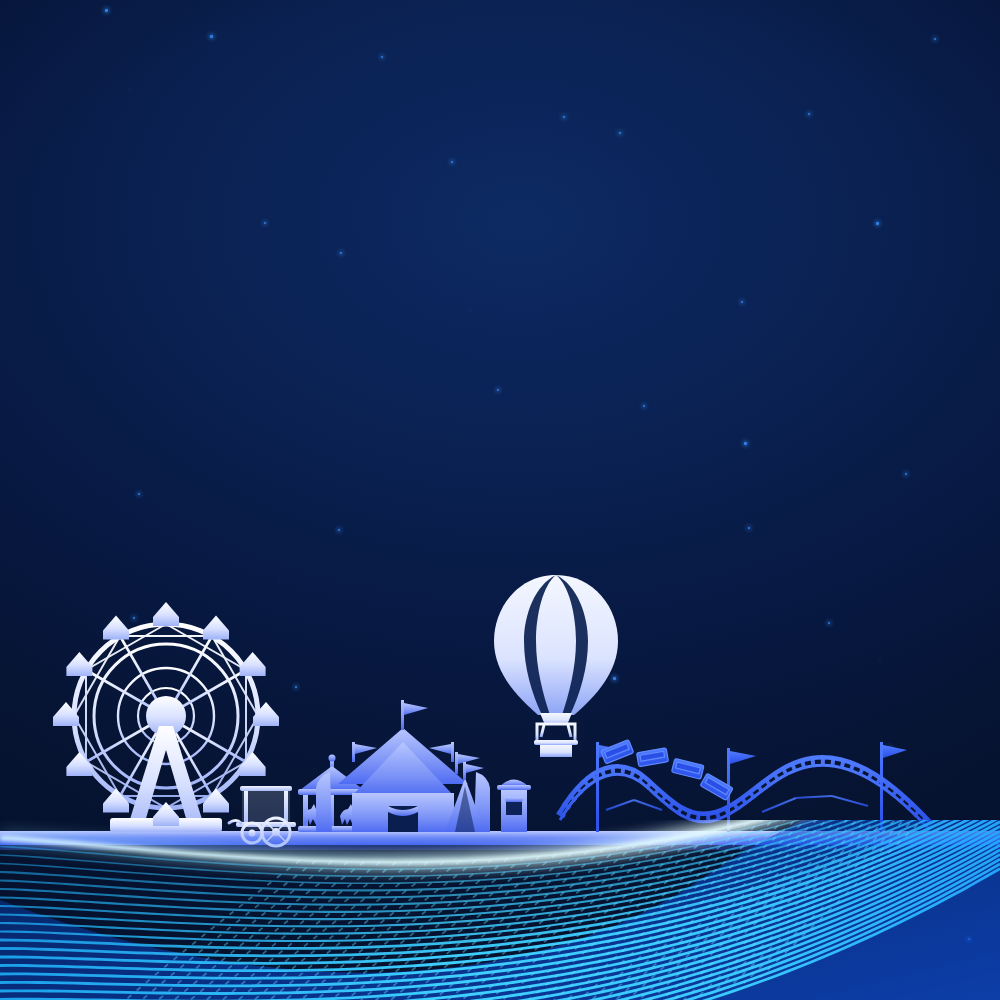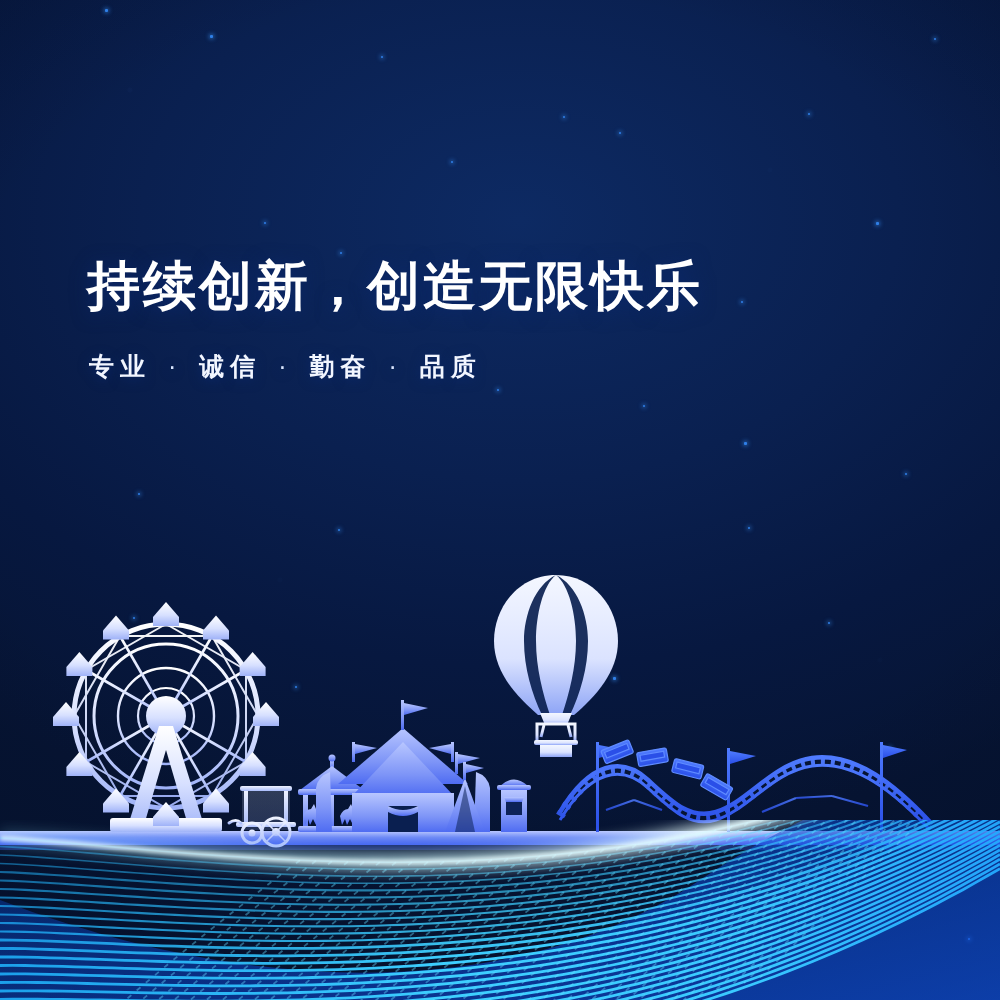--- a/index.html
+++ b/index.html
@@ -474,26 +474,14 @@
           <path d="M988.0 738.6 L978.0 748.4 L968.0 758.1 L958.0 767.8 L948.0 777.5 L938.0 787.2 L928.0 796.9 L918.0 806.6 L908.0 816.2 L898.0 825.9 L888.0 835.5 L878.0 845.1 L868.0 854.7 L858.0 864.3 L848.0 873.9 L838.0 883.5 L828.0 893.0 L818.0 902.6 L808.0 912.2 L798.0 921.7 L788.0 931.3 L778.0 940.8 L768.0 950.4 L758.0 959.9 L748.0 969.5 L738.0 979.0 L728.0 988.5 " stroke="#62d8ff" stroke-width="1.8" opacity="0.42" stroke-dasharray="5 7" fill="none"></path>
           <path d="M1004.0 731.1 L994.0 740.9 L984.0 750.8 L974.0 760.6 L964.0 770.4 L954.0 780.2 L944.0 789.9 L934.0 799.7 L924.0 809.4 L914.0 819.1 L904.0 828.8 L894.0 838.5 L884.0 848.2 L874.0 857.9 L864.0 867.6 L854.0 877.2 L844.0 886.9 L834.0 896.5 L824.0 906.2 L814.0 915.8 L804.0 925.4 L794.0 935.0 L784.0 944.6 L774.0 954.3 L764.0 963.9 L754.0 973.5 L744.0 983.1 " stroke="#62d8ff" stroke-width="1.8" opacity="0.42" stroke-dasharray="5 7" fill="none"></path>
           <path d="M1020.0 723.3 L1010.0 733.2 L1000.0 743.2 L990.0 753.1 L980.0 762.9 L970.0 772.8 L960.0 782.7 L950.0 792.5 L940.0 802.3 L930.0 812.1 L920.0 821.9 L910.0 831.7 L900.0 841.5 L890.0 851.3 L880.0 861.0 L870.0 870.8 L860.0 880.5 L850.0 890.2 L840.0 899.9 L830.0 909.6 L820.0 919.3 L810.0 929.0 L800.0 938.7 L790.0 948.4 L780.0 958.1 L770.0 967.8 L760.0 977.4 " stroke="#62d8ff" stroke-width="1.8" opacity="0.42" stroke-dasharray="5 7" fill="none"></path>
         </g>
 
       <path id="edge-glow" d="M0.0 838.0 L12.5 838.6 L25.0 839.5 L37.5 840.4 L50.0 841.4 L62.5 842.5 L75.0 843.6 L87.5 844.7 L100.0 845.8 L112.5 846.9 L125.0 848.0 L137.5 849.1 L150.0 850.2 L162.5 851.2 L175.0 852.2 L187.5 853.2 L200.0 854.2 L212.5 855.1 L225.0 856.0 L237.5 856.8 L250.0 857.6 L262.5 858.3 L275.0 859.0 L287.5 859.6 L300.0 860.2 L312.5 860.7 L325.0 861.1 L337.5 861.4 L350.0 861.7 L362.5 862.0 L375.0 862.1 L387.5 862.2 L400.0 862.2 L412.5 862.1 L425.0 861.9 L437.5 861.6 L450.0 861.3 L462.5 860.9 L475.0 860.3 L487.5 859.7 L500.0 859.0 L512.5 858.2 L525.0 857.3 L537.5 856.3 L550.0 855.2 L562.5 853.9 L575.0 852.6 L587.5 851.2 L600.0 849.6 L612.5 848.0 L625.0 846.2 L637.5 844.3 L650.0 842.3 L662.5 840.2 L675.0 838.0 L687.5 835.6 L700.0 833.2 L712.5 830.6 L725.0 827.8 L737.5 825.0 L750.0 822.0 L762.5 818.9 L775.0 815.6 L787.5 812.3 L800.0 808.7 L812.5 805.1 L825.0 801.3 L837.5 797.4 L850.0 793.3 L862.5 789.1 L875.0 784.7 L887.5 780.2 L900.0 775.6 L912.5 770.8 L925.0 765.9 L937.5 760.8 L950.0 755.5 L962.5 750.1 L975.0 744.6 L987.5 738.9 L1000.0 733.0 " fill="none" stroke="url(#gEdge)" stroke-width="16" filter="url(#blurSoft)" opacity=".85"></path>
       <path id="edge-core" d="M0.0 838.0 L12.5 838.6 L25.0 839.5 L37.5 840.4 L50.0 841.4 L62.5 842.5 L75.0 843.6 L87.5 844.7 L100.0 845.8 L112.5 846.9 L125.0 848.0 L137.5 849.1 L150.0 850.2 L162.5 851.2 L175.0 852.2 L187.5 853.2 L200.0 854.2 L212.5 855.1 L225.0 856.0 L237.5 856.8 L250.0 857.6 L262.5 858.3 L275.0 859.0 L287.5 859.6 L300.0 860.2 L312.5 860.7 L325.0 861.1 L337.5 861.4 L350.0 861.7 L362.5 862.0 L375.0 862.1 L387.5 862.2 L400.0 862.2 L412.5 862.1 L425.0 861.9 L437.5 861.6 L450.0 861.3 L462.5 860.9 L475.0 860.3 L487.5 859.7 L500.0 859.0 L512.5 858.2 L525.0 857.3 L537.5 856.3 L550.0 855.2 L562.5 853.9 L575.0 852.6 L587.5 851.2 L600.0 849.6 L612.5 848.0 L625.0 846.2 L637.5 844.3 L650.0 842.3 L662.5 840.2 L675.0 838.0 L687.5 835.6 L700.0 833.2 L712.5 830.6 L725.0 827.8 L737.5 825.0 L750.0 822.0 L762.5 818.9 L775.0 815.6 L787.5 812.3 L800.0 808.7 L812.5 805.1 L825.0 801.3 L837.5 797.4 L850.0 793.3 L862.5 789.1 L875.0 784.7 L887.5 780.2 L900.0 775.6 L912.5 770.8 L925.0 765.9 L937.5 760.8 L950.0 755.5 L962.5 750.1 L975.0 744.6 L987.5 738.9 L1000.0 733.0 " fill="none" stroke="#eafdff" stroke-width="4.5" filter="url(#blurHard)" opacity=".95"></path>
     </g>
   </svg>
 
-  <div class="copy">
-    <h1 class="title">持续创新，创造无限快乐</h1>
-    <div class="subtitle">
-      <span>专业</span>
-      <span class="sep">·</span>
-      <span>诚信</span>
-      <span class="sep">·</span>
-      <span>勤奋</span>
-      <span class="sep">·</span>
-      <span>品质</span>
-    </div>
-  </div>
 
 </div>
 
 </body></html>

